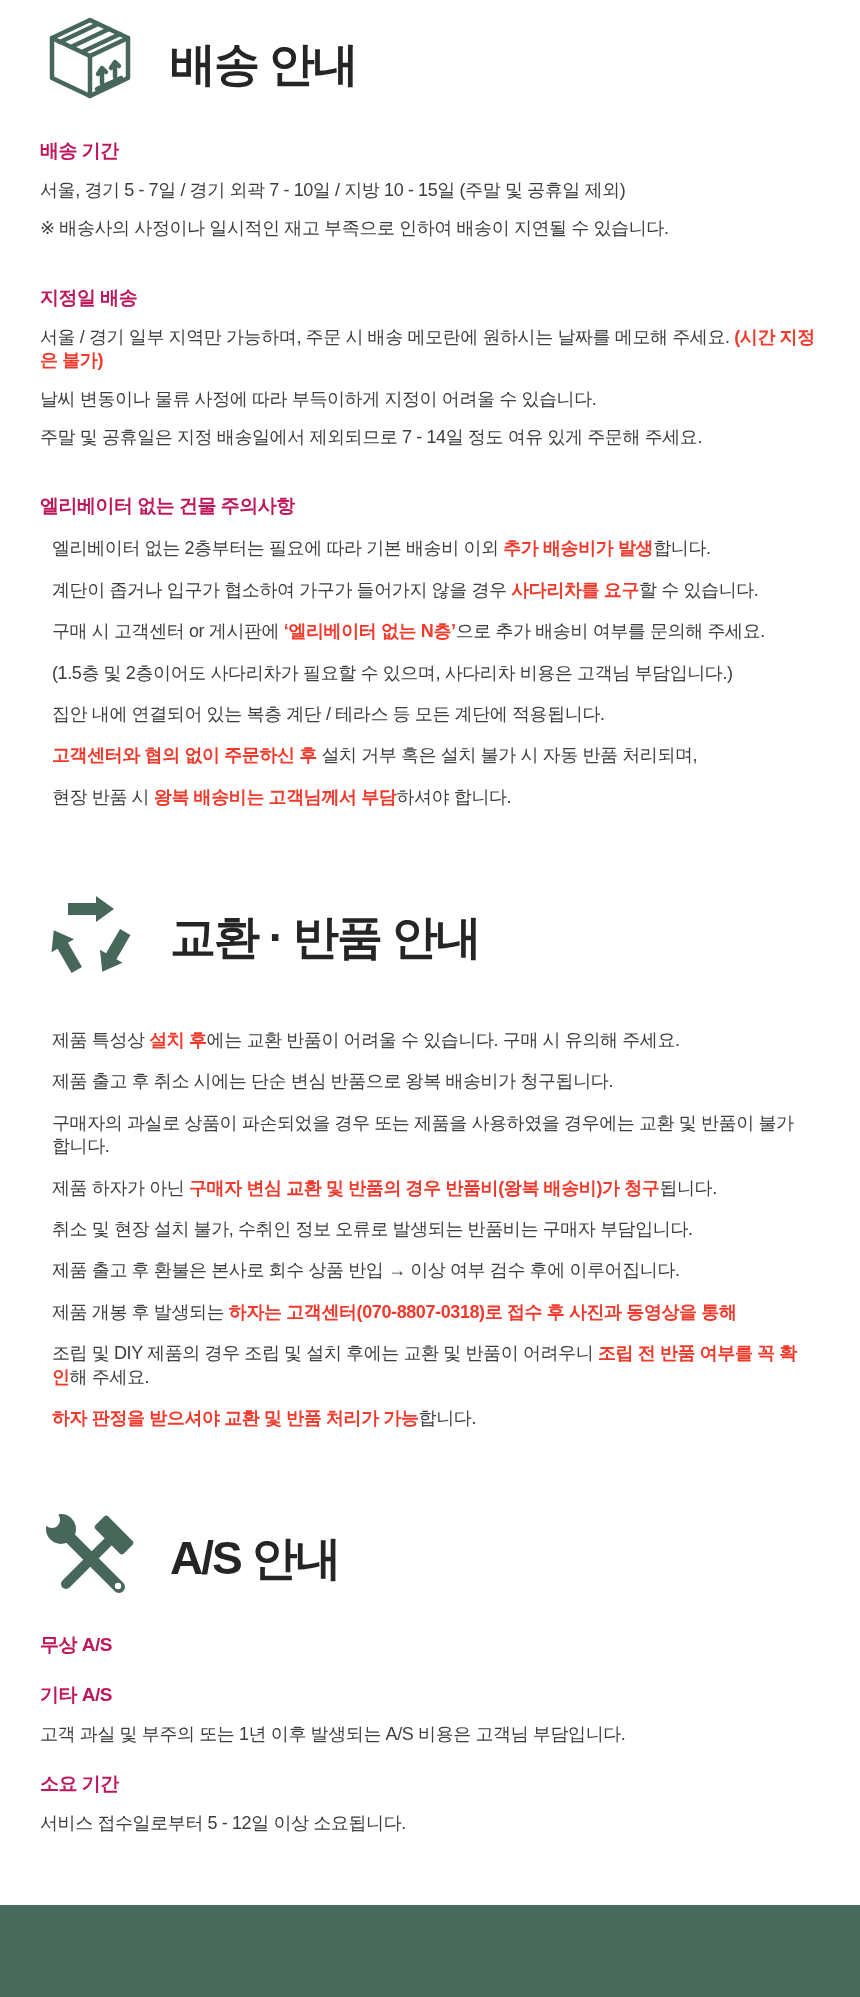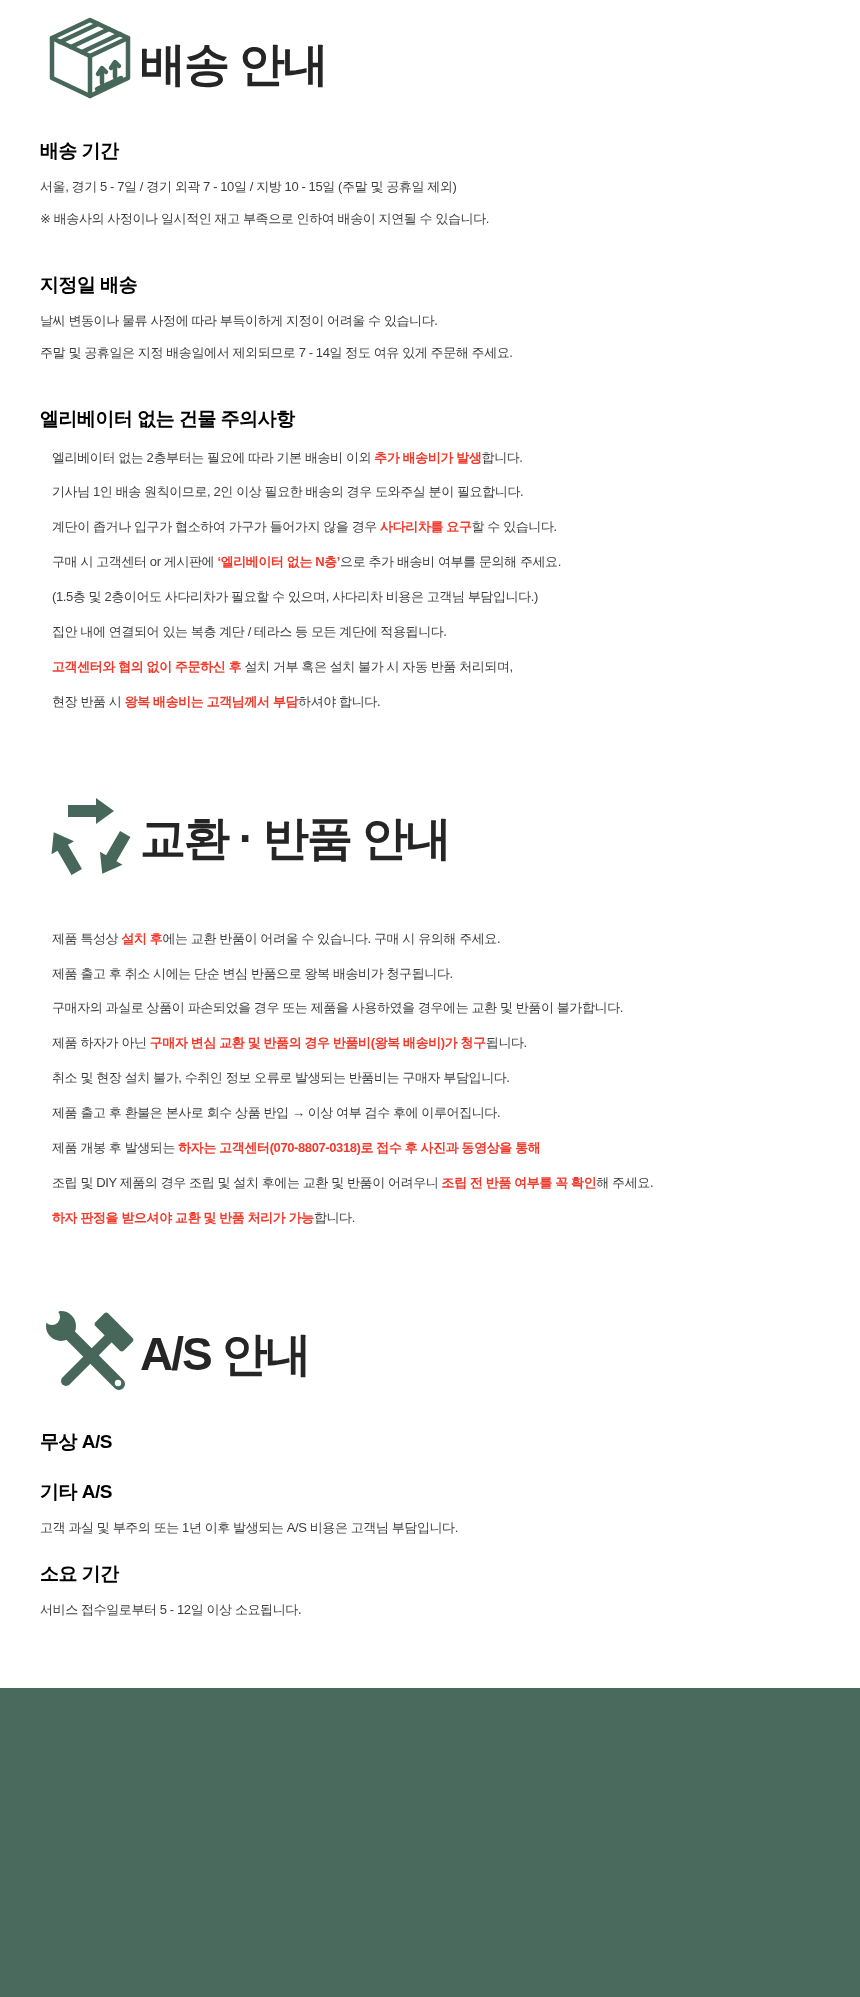--- a/index.html
+++ b/index.html
@@ -9,33 +9,33 @@
     --title:#252525;
     --body:#3d3d3d;
     --footer-text:#ffffff;
   }
   *{box-sizing:border-box;}
   html,body{margin:0;padding:0;background:#ffffff;}
   body{font-family:"Liberation Sans","DejaVu Sans",sans-serif;color:var(--body);}
   .page{width:860px;margin:0 auto;background:#ffffff;overflow:hidden;}
 
   
-  .sec-head{display:flex;align-items:center;margin:14px 0 0 40px;text-align:right;}
+  .sec-head{display:flex;align-items:center;gap:30px;margin:14px 0 0 40px;text-align:right;}
   .sec-head.mt{margin-top:78px;}
   .sec-icon{display:inline-flex;width:100px;height:100px;align-items:center;justify-content:center;flex:0 0 auto;}
   .sec-icon svg{width:100%;height:100%;}
   .sec-title{font-size:46px;font-weight:bold;color:var(--title);letter-spacing:-2px;margin:0;line-height:1.1;}
 
   
   .group{margin:0 40px;}
-  .group-heading{font-size:19px;font-weight:bold;color:#000000;margin:44px 0 4px;letter-spacing:-0.5px;}
+  .group-heading{font-size:19px;font-weight:bold;color:#be185d;margin:44px 0 4px;letter-spacing:-0.5px;}
   .group-heading.tight{margin:24px 0 4px;}
   .lines{margin:0;}
   .lines.loose .line{margin:18px 12px;}
-  .line{font-size:13px;line-height:1.3;margin:15px 0;color:var(--body);letter-spacing:-0.4px;}
+  .line{font-size:18px;line-height:1.3;margin:15px 0;color:var(--body);letter-spacing:-0.4px;}
   .line .red{color:var(--red);font-weight:bold;}
   .exchange-lines{margin-top:42px;}
 
   
   .footer{margin-top:70px;background:var(--footer-bg);height:310px;display:flex;flex-direction:column;align-items:center;padding-top:32px;}
 </style>
 </head>
 <body>
 
 <div class="page">
@@ -64,30 +64,30 @@
       <h2 class="group-heading tight">배송 기간</h2>
       <div class="lines">
           <div class="line"><span>서울, 경기 5 - 7일 / 경기 외곽 7 - 10일 / 지방 10 - 15일 (주말 및 공휴일 제외)</span></div>
           <div class="line"><span>※ 배송사의 사정이나 일시적인 재고 부족으로 인하여 배송이 지연될 수 있습니다.</span></div>
         </div>
     </div>
 
     <div class="group">
       <h2 class="group-heading">지정일 배송</h2>
       <div class="lines">
+          <div class="line"><span>서울 / 경기 일부 지역만 가능하며, 주문 시 배송 메모란에 원하시는 날짜를 메모해 주세요. </span><span class="red">(시간 지정은 불가)</span></div>
           <div class="line"><span>날씨 변동이나 물류 사정에 따라 부득이하게 지정이 어려울 수 있습니다.</span></div>
           <div class="line"><span>주말 및 공휴일은 지정 배송일에서 제외되므로 7 - 14일 정도 여유 있게 주문해 주세요.</span></div>
         </div>
     </div>
 
     <div class="group">
       <h2 class="group-heading">엘리베이터 없는 건물 주의사항</h2>
       <div class="lines loose">
           <div class="line"><span>엘리베이터 없는 2층부터는 필요에 따라 기본 배송비 이외 </span><span class="red">추가 배송비가 발생</span><span>합니다.</span></div>
-          <div class="line"><span>기사님 1인 배송 원칙이므로, 2인 이상 필요한 배송의 경우 도와주실 분이 필요합니다.</span></div>
           <div class="line"><span>계단이 좁거나 입구가 협소하여 가구가 들어가지 않을 경우 </span><span class="red">사다리차를 요구</span><span>할 수 있습니다.</span></div>
           <div class="line"><span>구매 시 고객센터 or 게시판에 </span><span class="red">‘엘리베이터 없는 N층’</span><span>으로 추가 배송비 여부를 문의해 주세요.</span></div>
           <div class="line"><span>(1.5층 및 2층이어도 사다리차가 필요할 수 있으며, 사다리차 비용은 고객님 부담입니다.)</span></div>
           <div class="line"><span>집안 내에 연결되어 있는 복층 계단 / 테라스 등 모든 계단에 적용됩니다.</span></div>
           <div class="line"><span class="red">고객센터와 협의 없이 주문하신 후 </span><span>설치 거부 혹은 설치 불가 시 자동 반품 처리되며,</span></div>
           <div class="line"><span>현장 반품 시 </span><span class="red">왕복 배송비는 고객님께서 부담</span><span>하셔야 합니다.</span></div>
         </div>
     </div>
   </section>
 

